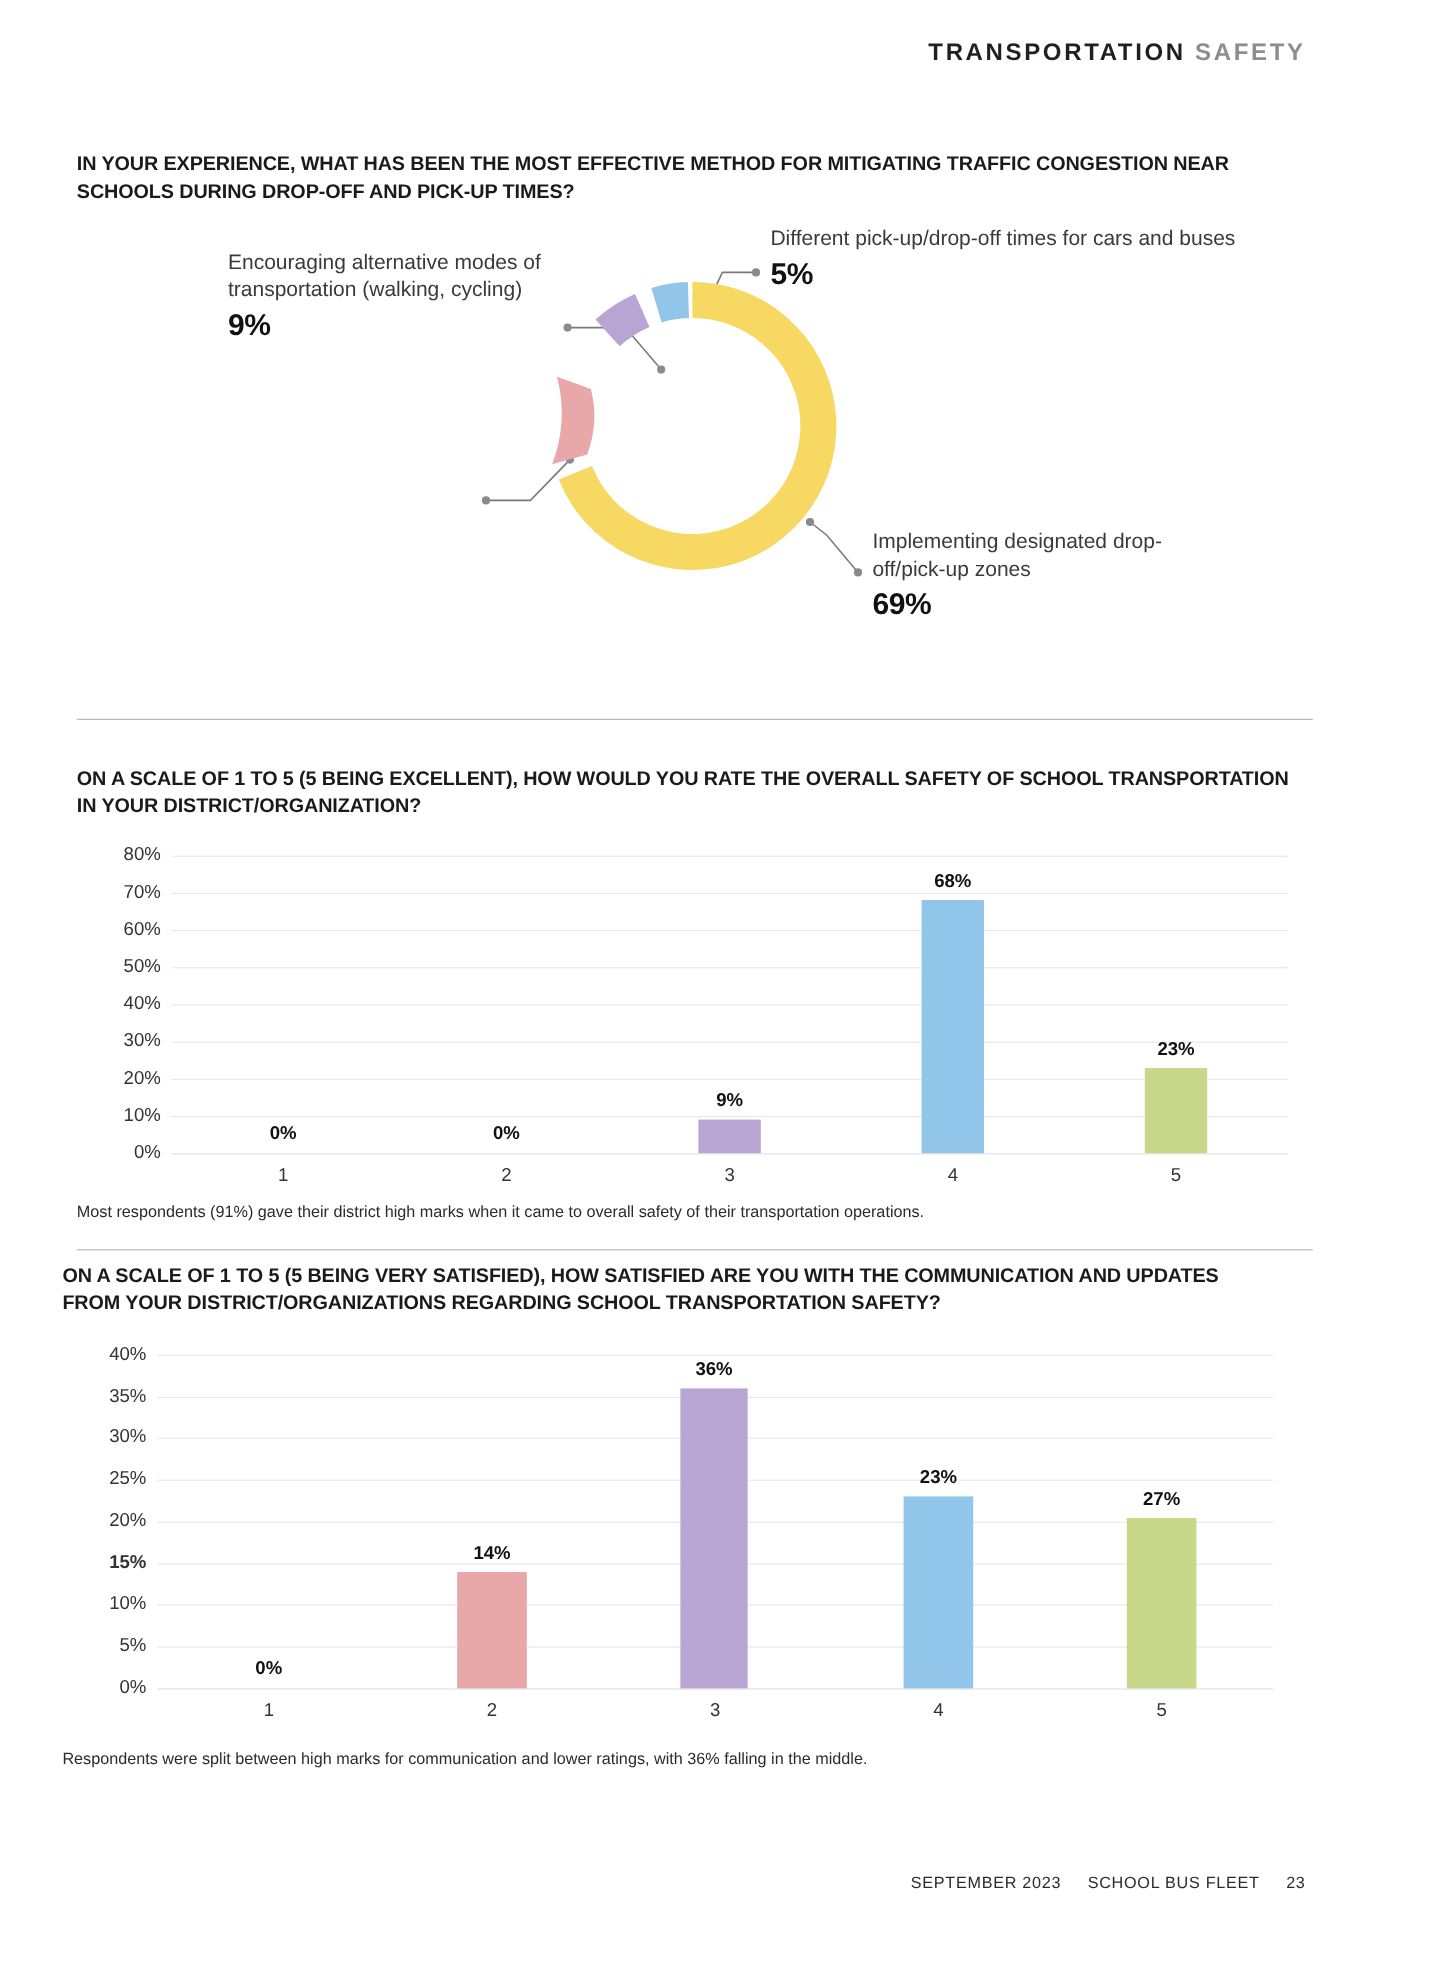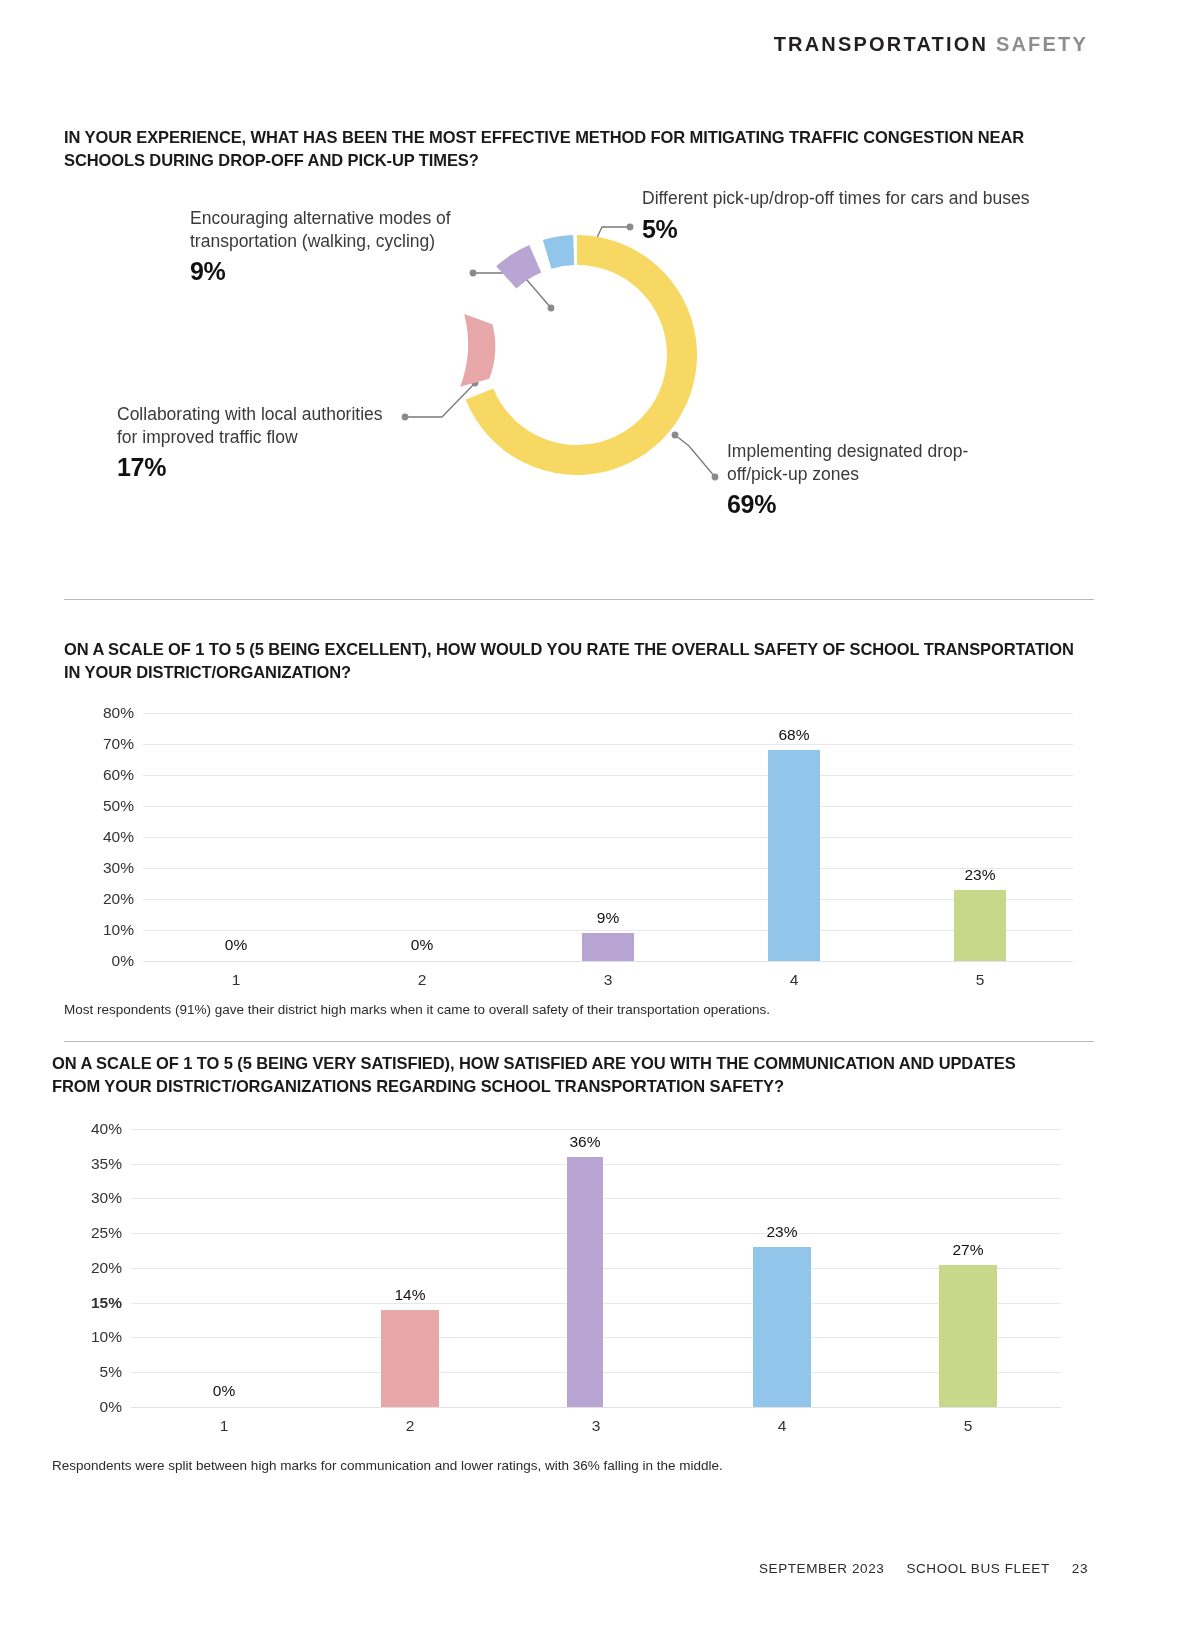--- a/index.html
+++ b/index.html
@@ -55,21 +55,21 @@
   .gridline { position: absolute; left: 0; right: 0; height: 1px; background: #e8e8ec; }
   .gridline.base { background: #e2e2e6; }
   .ytick {
     position: absolute; right: 100%; margin-right: 9px;
     font-size: 15.5px; color: #333; transform: translateY(-50%);
     white-space: nowrap;
   }
   .bar { position: absolute; bottom: 0; }
   .bar-val {
     position: absolute; bottom: 100%; left: 50%; transform: translateX(-50%);
-    font-size: 15.5px; font-weight: 400; color: #111; margin-bottom: 6px;
+    font-size: 15.5px; font-weight: 700; color: #111; margin-bottom: 6px;
     white-space: nowrap;
     text-align: center;
   }
   .bar-val.zero { bottom: 0; margin-bottom: 7px; }
   .xtick {
     position: absolute; top: 100%; left: 50%; transform: translateX(-50%);
     font-size: 15.5px; color: #333; margin-top: 10px;
   }
   .cat { position: absolute; bottom: 0; height: 100%; }
 
@@ -137,25 +137,20 @@
         <span>Encouraging alternative modes of</span><br>
         <span>transportation (walking, cycling)</span>
         <span class="pct">9%</span>
       </div>
 
       <div class="lbl right" id="lbl-diff">
         <span>Different pick-up/drop-off times for cars and buses</span>
         <span class="pct">5%</span>
       </div>
 
-      <div class="lbl leftal" id="lbl-collab">
-        <span>Collaborating with local authorities</span><br>
-        <span>for improved traffic flow</span>
-        <span class="pct">17%</span>
-      </div>
 
       <div class="lbl right" id="lbl-zones">
         <span>Implementing designated drop-</span><br>
         <span>off/pick-up zones</span>
         <span class="pct">69%</span>
       </div>
     </div>
 
     <div class="rule" style="margin-top:44px"></div>
   </div>
@@ -246,21 +241,21 @@
             </div>
             <div class="xtick">1</div>
           </div>
           <div class="cat" style="left: 20%; width: 20%;">
             <div class="bar" style="height: 97.3px; width: 58px; left: 50%; margin-left: -29px; background: rgb(232, 167, 169);">
               <div class="bar-val">14%</div>
             </div>
             <div class="xtick">2</div>
           </div>
           <div class="cat" style="left: 40%; width: 20%;">
-            <div class="bar" style="height: 250.2px; width: 36px; left: 50%; margin-left: -29px; background: rgb(185, 165, 211);">
+            <div class="bar" style="height: 250.2px; width: 56px; left: 50%; margin-left: -29px; background: rgb(185, 165, 211);">
               <div class="bar-val">36%</div>
             </div>
             <div class="xtick">3</div>
           </div>
           <div class="cat" style="left: 60%; width: 20%;">
             <div class="bar" style="height: 159.85px; width: 58px; left: 50%; margin-left: -29px; background: rgb(146, 197, 234);">
               <div class="bar-val">23%</div>
             </div>
             <div class="xtick">4</div>
           </div>

